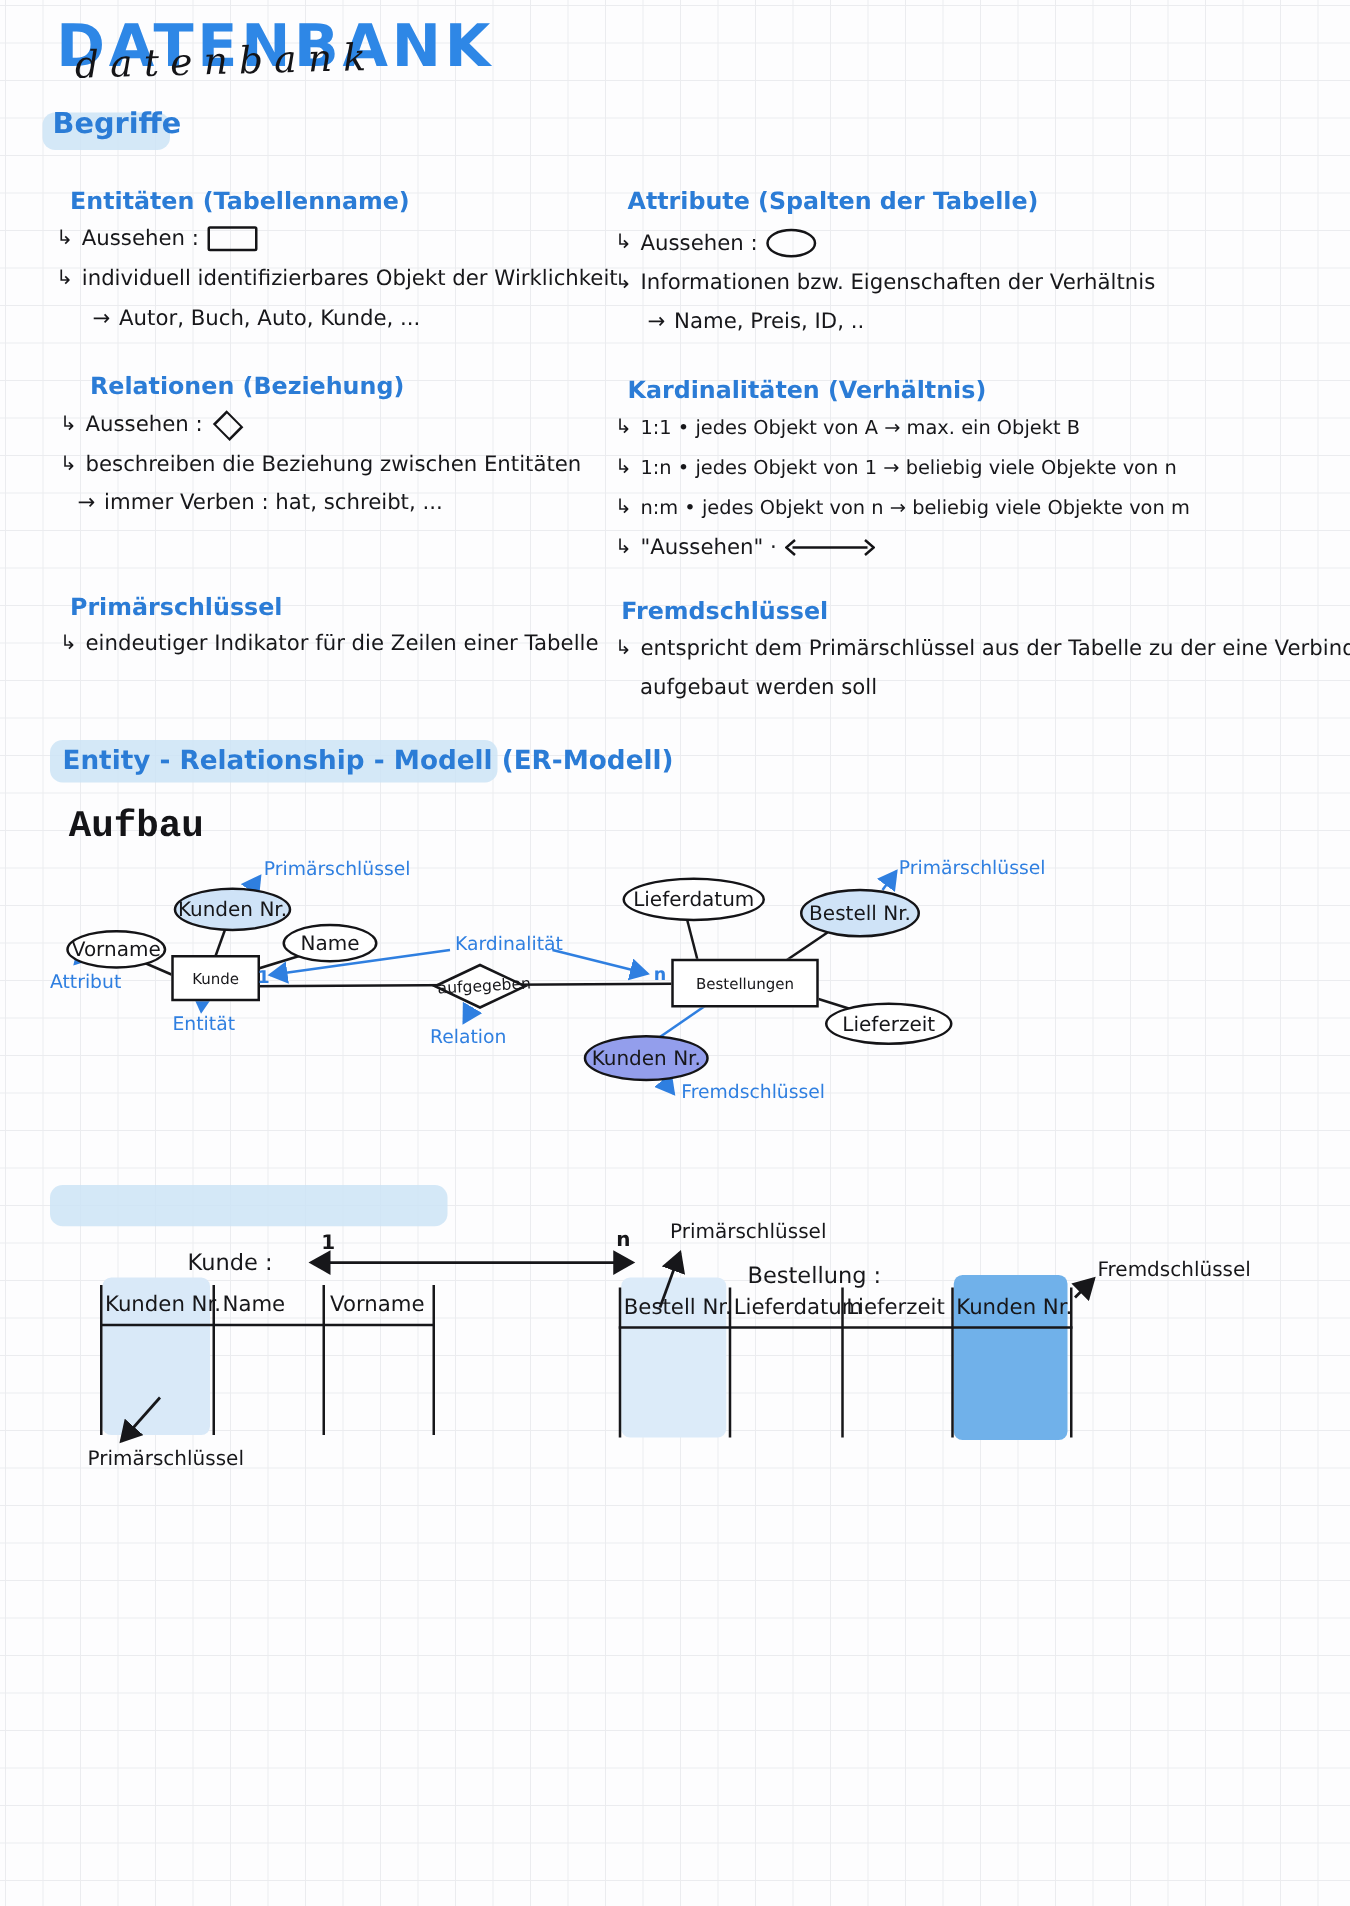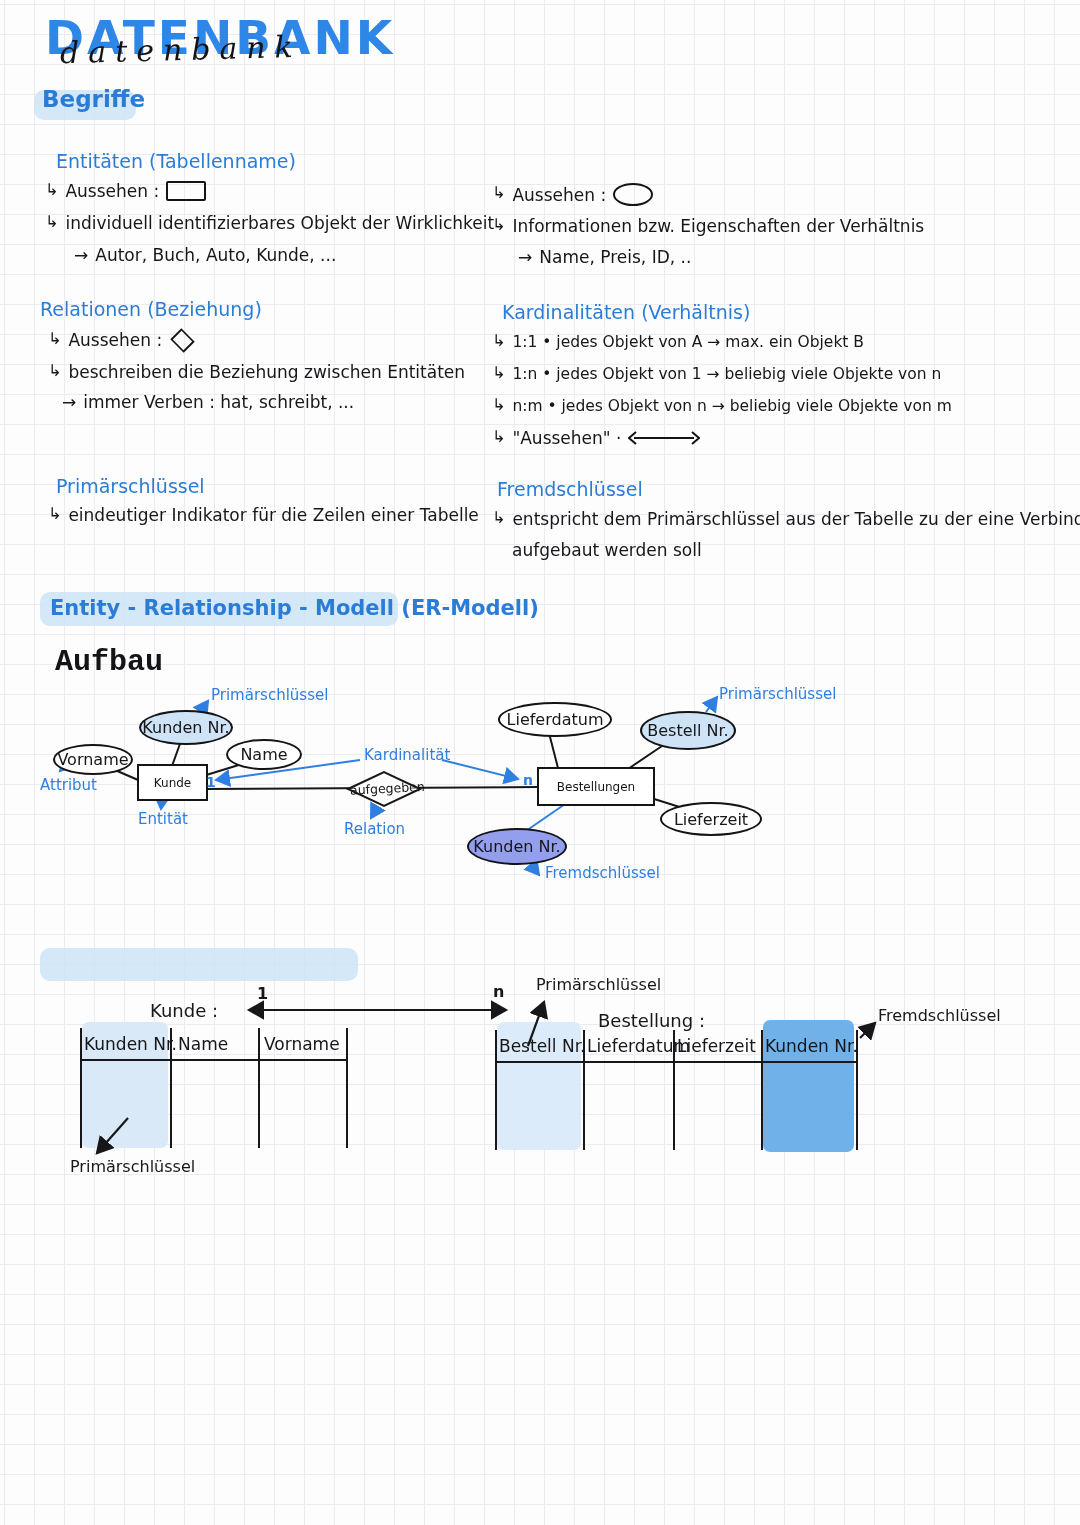--- a/index.html
+++ b/index.html
@@ -14,21 +14,21 @@
       linear-gradient(#ebecef 1px, transparent 1px),
       linear-gradient(90deg,#ebecef 1px, transparent 1px);
     background-size:30px 30px;background-position:4px 4px;
   }
   .abs{position:absolute;}
   .hl{position:absolute;background:#cde4f6;border-radius:10px;opacity:.85;}
   .big-title{font-size:47px;font-weight:800;color:#2e87e6;letter-spacing:3px;}
   .overlay-script{font-family:"DejaVu Serif", serif;font-style:italic;font-size:30px;
     color:#141417;letter-spacing:9px;transform:rotate(-1.5deg);}
   .h2{font-size:23px;color:#2b7cd6;font-weight:600;}
-  .sec-title{font-size:19px;color:#2b7cd6;font-weight:400;}
+  .sec-title{font-size:19px;color:#2b7cd6;font-weight:700;}
   .h3{font-size:21px;color:#2b7cd6;font-weight:600;}
   .aufbau{font-size:30px;color:#141417;font-weight:600;font-family:Liberation Mono, monospace;}
   .line{display:flex;align-items:center;gap:7px;font-size:17px;color:#17171a;white-space:nowrap;}
   .line .bullet{font-size:16px;line-height:1;margin-top:-3px;}
   .small{font-size:15.5px;}
   .rect-icon{display:inline-block;width:36px;height:16px;border:2px solid #141417;border-radius:2px;}
   .ellipse-icon{display:inline-block;width:36px;height:19px;border:2px solid #141417;border-radius:50%;}
   .diamond-icon{display:inline-block;width:15px;height:15px;border:2px solid #141417;
     transform:rotate(45deg) scale(1,.82);margin-left:4px;}
   .ell{position:absolute;border:2px solid #141417;border-radius:50%;background:#fff;
@@ -65,35 +65,36 @@
   </div>
   <div class="abs line" style="left:45px;top:213px;">
     <span class="bullet">↳</span>
     <span>individuell  identifizierbares  Objekt  der  Wirklichkeit</span>
   </div>
   <div class="abs line" style="left:74px;top:245px;">
     <span>→</span>
     <span>Autor, Buch, Auto, Kunde, ...</span>
   </div>
 
+  <div class="abs sec-title" style="left:502px;top:150px;">Attribute (Spalten der Tabelle)</div>
   <div class="abs line" style="left:492px;top:183px;">
     <span class="bullet">↳</span>
     <span>Aussehen :</span>
     <span class="ellipse-icon"></span>
   </div>
   <div class="abs line" style="left:492px;top:216px;">
     <span class="bullet">↳</span>
     <span>Informationen  bzw.  Eigenschaften  der  Verhältnis</span>
   </div>
   <div class="abs line" style="left:518px;top:247px;">
     <span>→</span>
     <span>Name, Preis, ID, ..</span>
   </div>
 
-  <div class="abs sec-title" style="left:40px;top:298px;text-align:right;">Relationen (Beziehung)</div>
+  <div class="abs sec-title" style="left:72px;top:298px;text-align:right;">Relationen (Beziehung)</div>
   <div class="abs line" style="left:48px;top:330px;">
     <span class="bullet">↳</span>
     <span>Aussehen :</span>
     <span class="diamond-icon"></span>
   </div>
   <div class="abs line" style="left:48px;top:362px;">
     <span class="bullet">↳</span>
     <span>beschreiben  die  Beziehung  zwischen  Entitäten</span>
   </div>
   <div class="abs line" style="left:62px;top:392px;">

